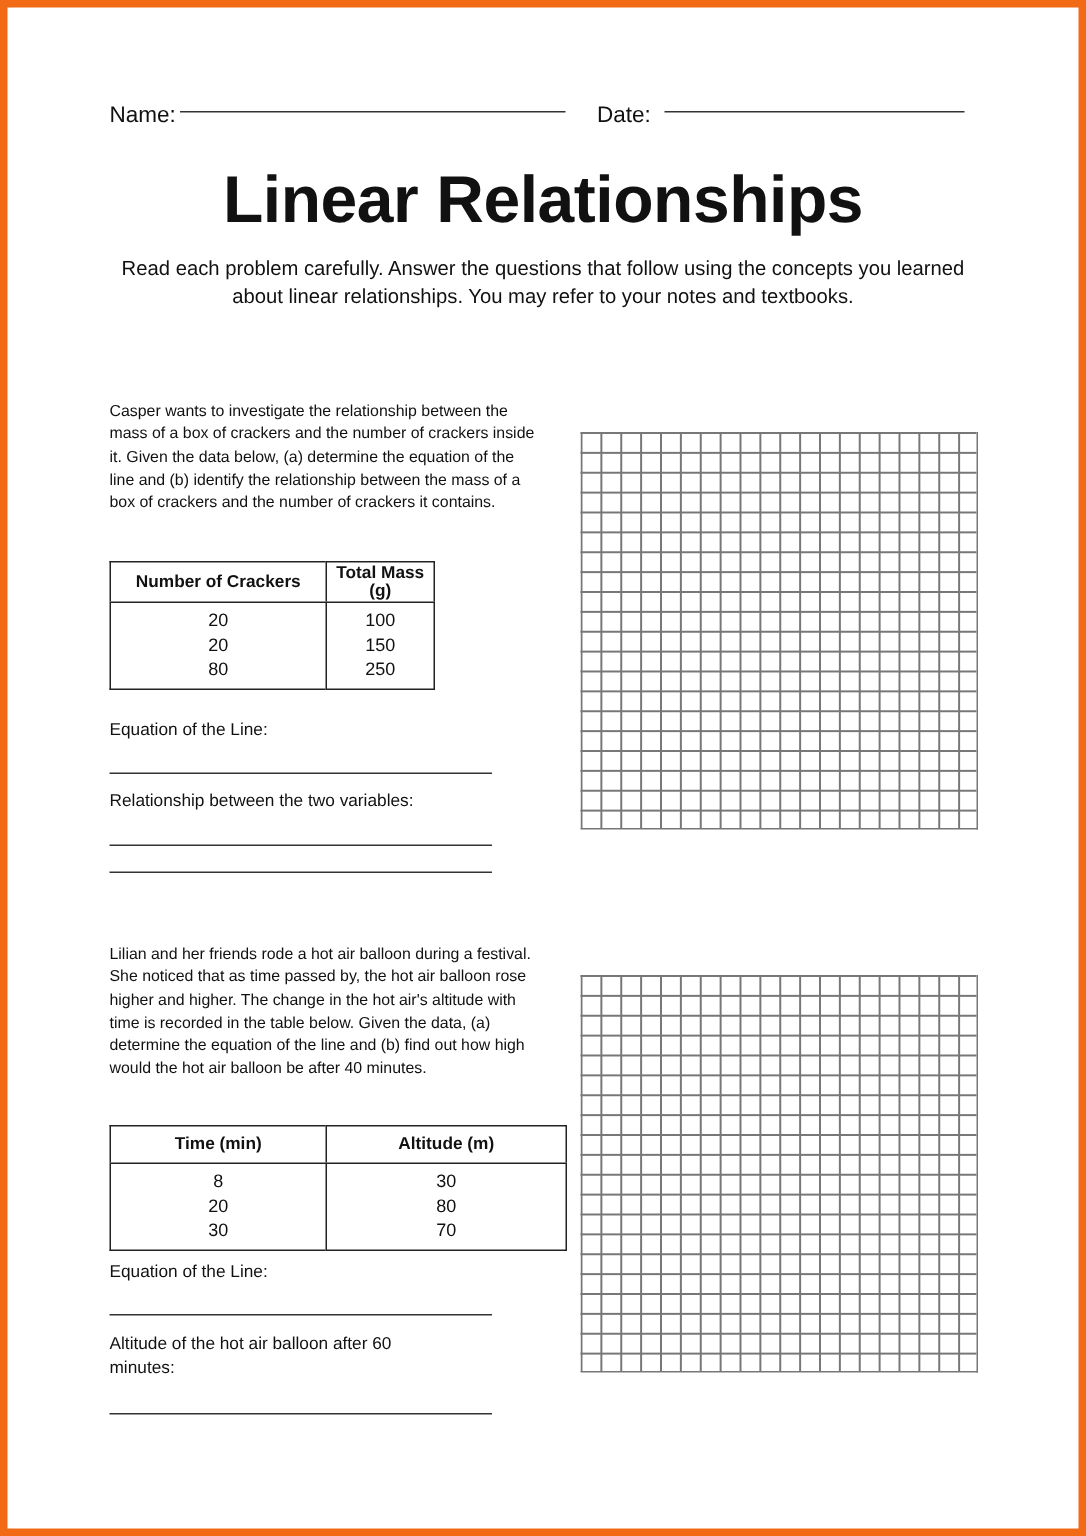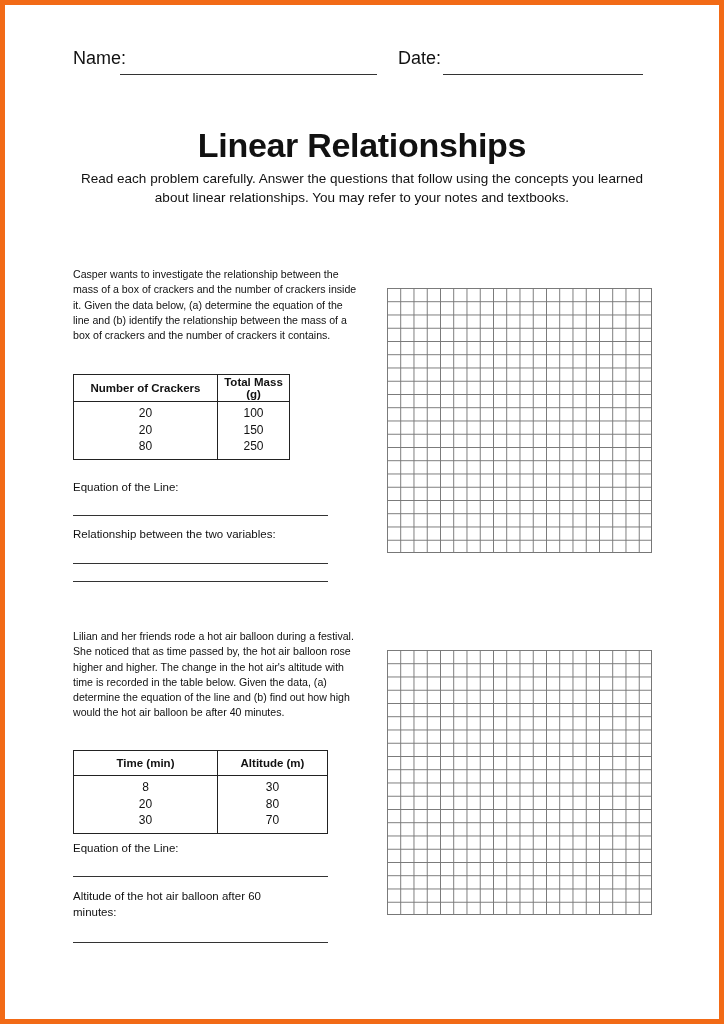--- a/index.html
+++ b/index.html
@@ -1,20 +1,20 @@
 <!DOCTYPE html>
 <html><head>
 <meta charset="utf-8">
 <style>
   html, body { margin:0; padding:0; }
   body { width:724px; height:1024px; position:relative; background:#ffffff; font-family:"Liberation Sans", sans-serif; color:#111; overflow:hidden; }
   .frame { position:absolute; left:0; top:0; width:724px; height:1024px; box-sizing:border-box; border:5px solid #F26A16; }
-  .hdr-label { position:absolute; top:48px; font-size:18px; }
+  .hdr-label { position:absolute; top:68px; font-size:15px; }
   .hdr-line { position:absolute; top:74px; height:0; border-top:1px solid #333; }
-  .title { position:absolute; top:126px; left:0; width:724px; text-align:center; font-size:34px; font-weight:bold; letter-spacing:-0.3px; }
+  .title { position:absolute; top:109px; left:0; width:724px; text-align:center; font-size:44px; font-weight:bold; letter-spacing:-0.3px; }
   .intro { position:absolute; top:169px; left:80px; width:564px; text-align:center; font-size:13.5px; line-height:19px; }
   .problem { position:absolute; left:73px; width:285px; font-size:10.6px; line-height:15.3px; }
   table.data { position:absolute; left:73px; border-collapse:collapse; font-size:12px; }
   table.data th { font-weight:bold; font-size:11.5px; height:22px; border-bottom:1px solid #222; }
   table.data td { text-align:center; line-height:16.5px; padding:0; }
   table.data { border:1px solid #222; }
   table.data th + th, table.data td + td { border-left:1px solid #222; }
   .label { position:absolute; left:73px; font-size:11.5px; line-height:16px; }
   .ans-line { position:absolute; left:73px; width:255px; border-top:1px solid #333; height:0; }
   .grid { position:absolute; left:387px; width:265px; height:265px;
@@ -62,21 +62,21 @@
 </table>
 <div class="label" style="top:479px;">Equation of the Line:</div>
 <div class="ans-line" style="top:515px;"></div>
 <div class="label" style="top:526px;">Relationship between the two variables:</div>
 <div class="ans-line" style="top:563px;"></div>
 <div class="ans-line" style="top:581px;"></div>
 
 <div class="grid" style="top:288px;"></div>
 
 <div class="problem" style="top:629px;">Lilian and her friends rode a hot air balloon during a festival. She noticed that as time passed by, the hot air balloon rose higher and higher. The change in the hot air's altitude with time is recorded in the table below. Given the data, (a) determine the equation of the line and (b) find out how high would the hot air balloon be after 40 minutes.</div>
-<table class="data" style="top:750px; width:255px;">
+<table class="data" style="top:750px; width:305px;">
   <thead>
     <tr>
       <th style="width:141px;">Time (min)</th>
       <th>Altitude (m)</th>
     </tr>
   </thead>
   <tbody>
     <tr>
         <td style="padding-top:3px;">8</td>
         <td style="padding-top:3px;">30</td>

